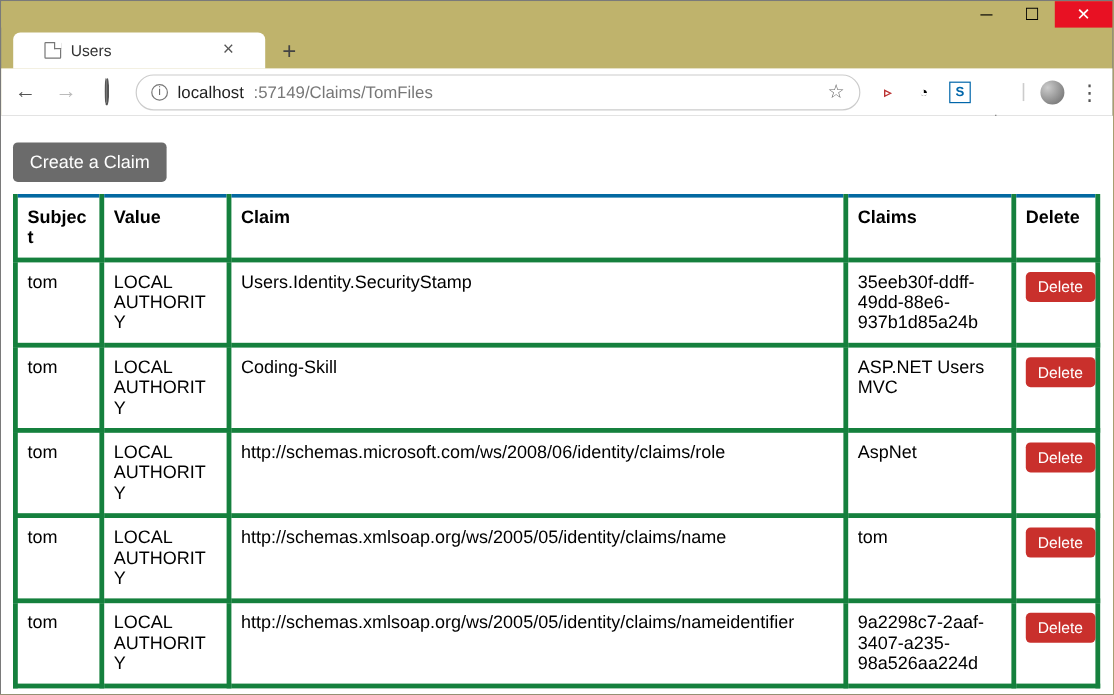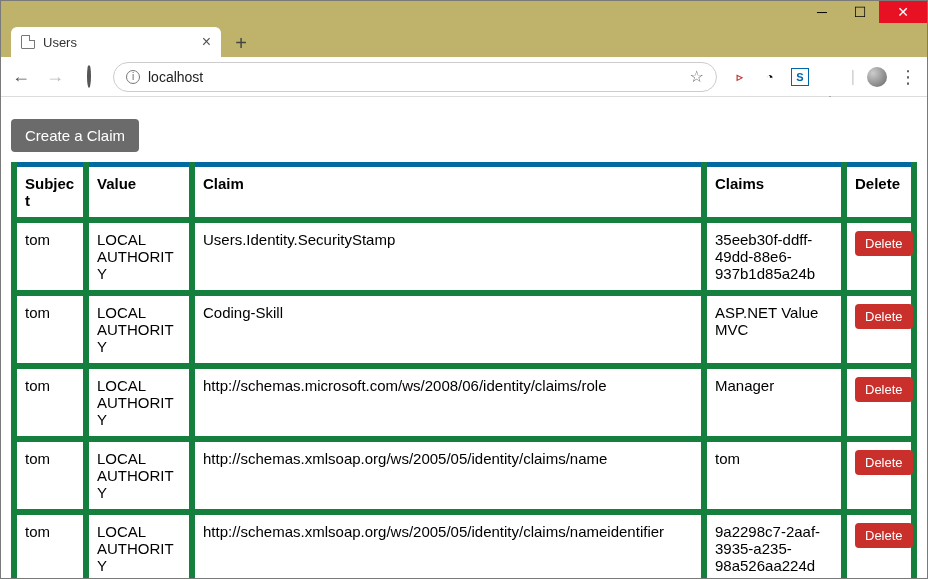--- a/index.html
+++ b/index.html
@@ -42,21 +42,21 @@
     padding-left: 10px;
     gap: 6px;
   }
   .tab {
     background: #fff;
     border-radius: 6px 6px 0 0;
     height: 30px;
     min-width: 210px;
     display: flex;
     align-items: center;
-    padding: 0 10px;
+    padding: 0 26px;
     font-size: 13px;
     color: #333;
     gap: 8px;
     position: relative;
     margin-top: 45px;
   }
   .page-icon {
     width: 14px; height: 14px;
     border: 1px solid #777;
     border-radius: 1px;
@@ -142,28 +142,28 @@
     border-radius:4px;
     margin:18px 0 10px 10px;
   }
   table.claims {
     border-collapse:collapse;
     width:calc(100% - 20px);
     margin:0 10px;
     table-layout:fixed;
   }
   table.claims th, table.claims td {
-    border:6px solid #15803d;
+    border:4px solid #15803d;
     padding:8px 8px;
     font-size:15px;
     text-align:left;
     vertical-align:top;
     word-wrap:break-word;
   }
-  table.claims th { font-weight:700; border-top:5px solid #0369a1;}
+  table.claims th { font-weight:700; border-top:3px solid #0369a1;}
   .col-subject{width:72px;}
   .col-issuer{width:106px;}
   .col-type{}
   .col-value{width:140px;}
   .col-delete{width:70px; }
   .del-btn{
     background:#c9302c;
     color:#fff;
     border:none;
     padding:5px 10px;
@@ -193,20 +193,21 @@
     <div class="new-tab">+</div>
   </div>
 
   <div class="address-row">
     <span class="nav-btn">←</span>
     <span class="nav-btn dis">→</span>
     <span class="nav-btn"><span class="reload-icon"></span></span>
     <div class="addr-bar">
       <span class="info-icon">i</span>
       <span class="addr-host">localhost</span>
+        <span class="addr-path">:57149/Claims/TomFiles</span>
       <span class="star-icon">☆</span>
     </div>
     <div class="ext-icons">
       <span class="ext red">▹</span>
       <span class="ext">◔</span>
       <span class="ext sq">S</span>
       <span class="ext cjs">cjs</span>
       <span style="color:#ccc;">|</span>
       <span class="avatar"></span>
       <span class="menu-dots">⋮</span>
@@ -240,41 +241,41 @@
               <td>tom</td>
               <td>LOCAL AUTHORITY</td>
               <td>Users.Identity.SecurityStamp</td>
               <td>35eeb30f-ddff-49dd-88e6-937b1d85a24b</td>
               <td><button class="del-btn">Delete</button></td>
             </tr>
             <tr>
               <td>tom</td>
               <td>LOCAL AUTHORITY</td>
               <td>Coding-Skill</td>
-              <td>ASP.NET Value MVC</td>
+              <td>ASP.NET Users MVC</td>
               <td><button class="del-btn">Delete</button></td>
             </tr>
             <tr>
               <td>tom</td>
               <td>LOCAL AUTHORITY</td>
               <td>http://schemas.microsoft.com/ws/2008/06/identity/claims/role</td>
-              <td>Manager</td>
+              <td>AspNet</td>
               <td><button class="del-btn">Delete</button></td>
             </tr>
             <tr>
               <td>tom</td>
               <td>LOCAL AUTHORITY</td>
               <td>http://schemas.xmlsoap.org/ws/2005/05/identity/claims/name</td>
               <td>tom</td>
               <td><button class="del-btn">Delete</button></td>
             </tr>
             <tr>
               <td>tom</td>
               <td>LOCAL AUTHORITY</td>
               <td>http://schemas.xmlsoap.org/ws/2005/05/identity/claims/nameidentifier</td>
-              <td>9a2298c7-2aaf-3935-a235-98a526aa224d</td>
+              <td>9a2298c7-2aaf-3407-a235-98a526aa224d</td>
               <td><button class="del-btn">Delete</button></td>
             </tr>
           </tbody>
       </table>
     </div>
   </div>
 </div>
 
 </body></html>

